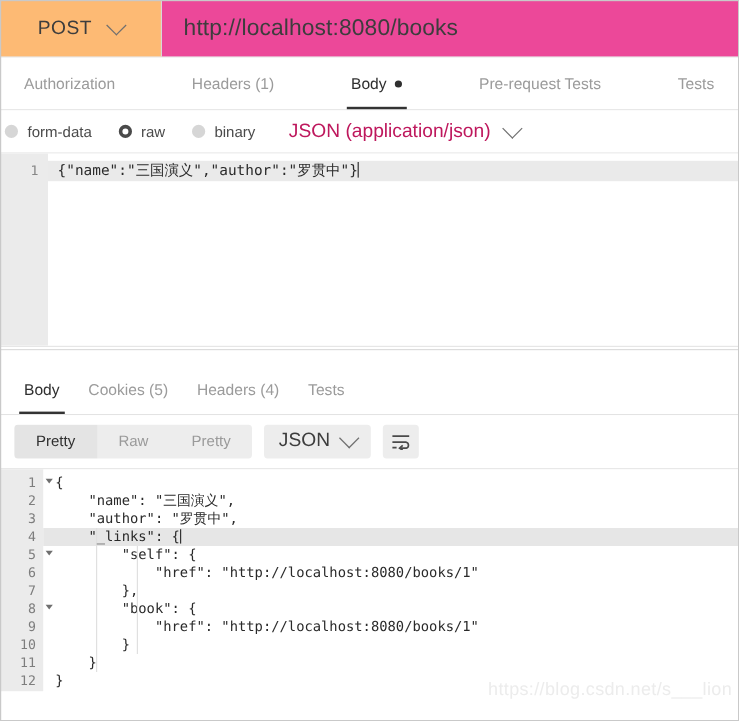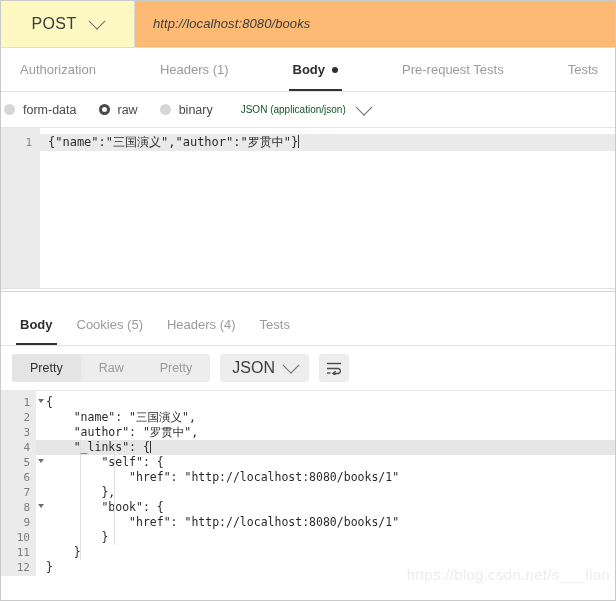--- a/index.html
+++ b/index.html
@@ -31,21 +31,21 @@
     display: flex;
     align-items: stretch;
     box-sizing: border-box;
   }
   .method-box {
     width: 135px;
     display: flex;
     align-items: center;
     justify-content: center;
     border-right: 1px solid #d8d8d8;
-    background: #fef9c3;
+    background: #fdba74;
     gap: 14px;
     box-sizing: border-box;
     cursor: pointer;
   }
   .method-label {
     font-size: 16px;
     color: #3d3d3d;
     letter-spacing: .4px;
   }
   .chev {
@@ -54,26 +54,25 @@
     height: 11px;
     border-right: 1.6px solid #6f6f6f;
     border-bottom: 1.6px solid #6f6f6f;
     transform: rotate(45deg) translate(-2px,-2px);
   }
   .url-input {
     flex: 1;
     display: flex;
     align-items: center;
     padding-left: 18px;
-    font-size: 13px;
+    font-size: 19px;
     color: #3d3d3d;
-    background: #fdba74;
+    background: #ec4899;
     letter-spacing: .1px;
     cursor: text;
-    font-style: italic;
   }
 
   
   .req-tabs {
     height: 44px;
     display: flex;
     align-items: center;
     padding-left: 8px;
     border-bottom: 1px solid #e3e3e3;
     background: #ffffff;
@@ -86,21 +85,21 @@
     padding: 0 12px;
     height: 100%;
     display: flex;
     align-items: center;
     position: relative;
     cursor: pointer;
     white-space: nowrap;
   }
   .tab.active {
     color: #2f2f2f;
-    font-weight: bold;
+    font-weight: normal;
   }
   .tab.active::after {
     content: "";
     position: absolute;
     left: 8px; right: 8px;
     bottom: 0;
     height: 2.5px;
     background: #333333;
   }
   .dot {
@@ -145,22 +144,22 @@
     color: #4a4a4a;
   }
   .ctype {
     display: flex;
     align-items: center;
     gap: 12px;
     margin-left: 6px;
     cursor: pointer;
   }
   .ctype-label {
-    font-size: 10px;
-    color: #14532d;
+    font-size: 16px;
+    color: #be185d;
   }
 
   
   .req-editor {
     height: 160px;
     display: flex;
     background: #ffffff;
     position: relative;
     box-sizing: border-box;
   }

